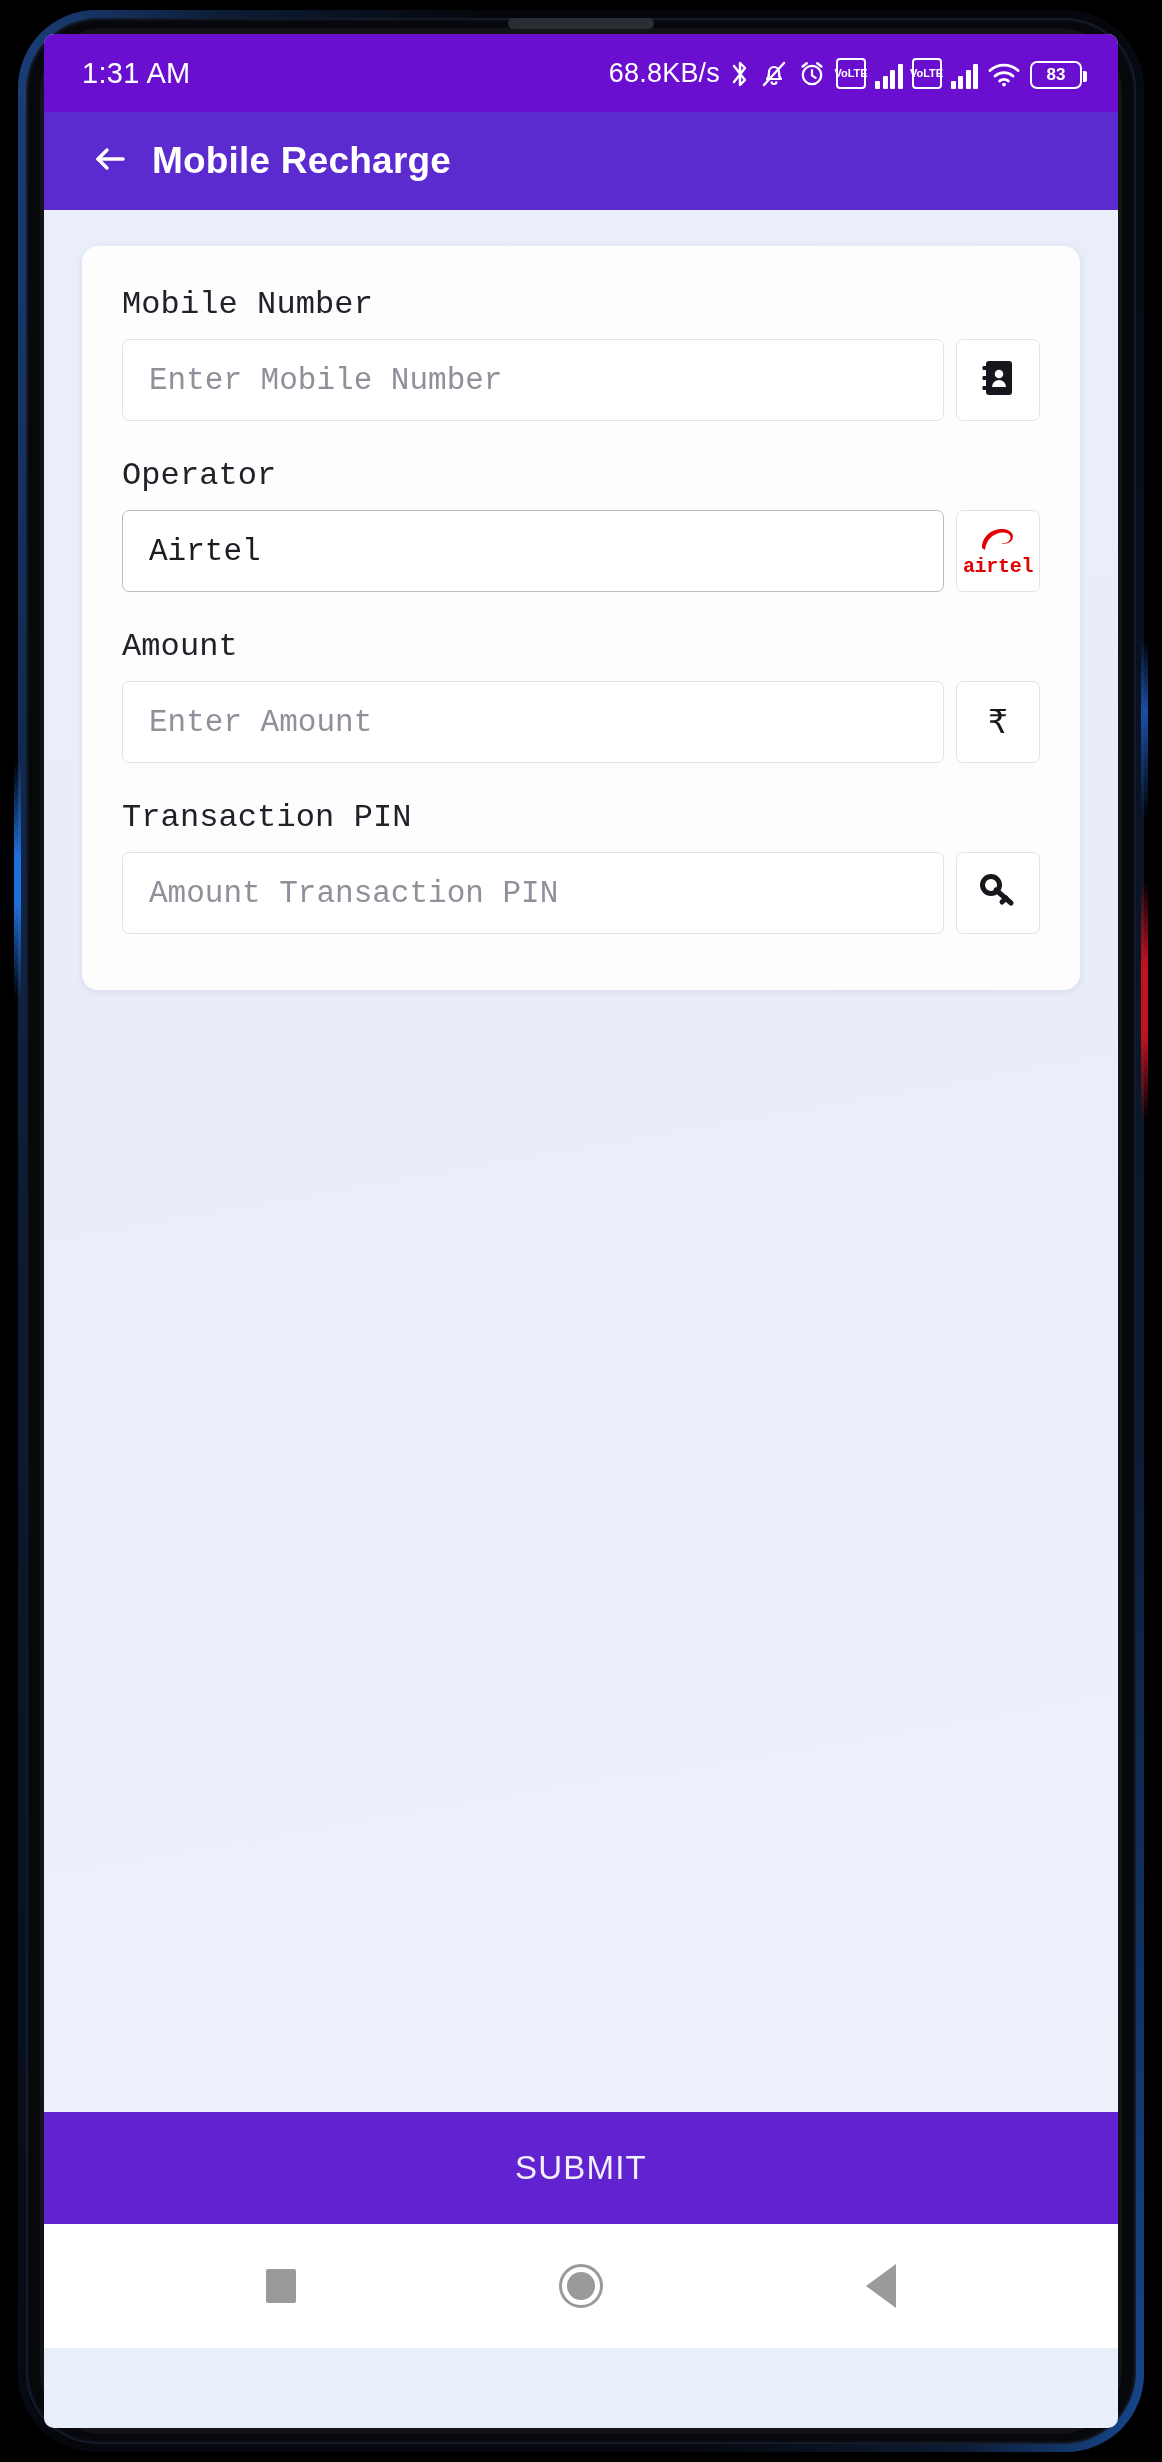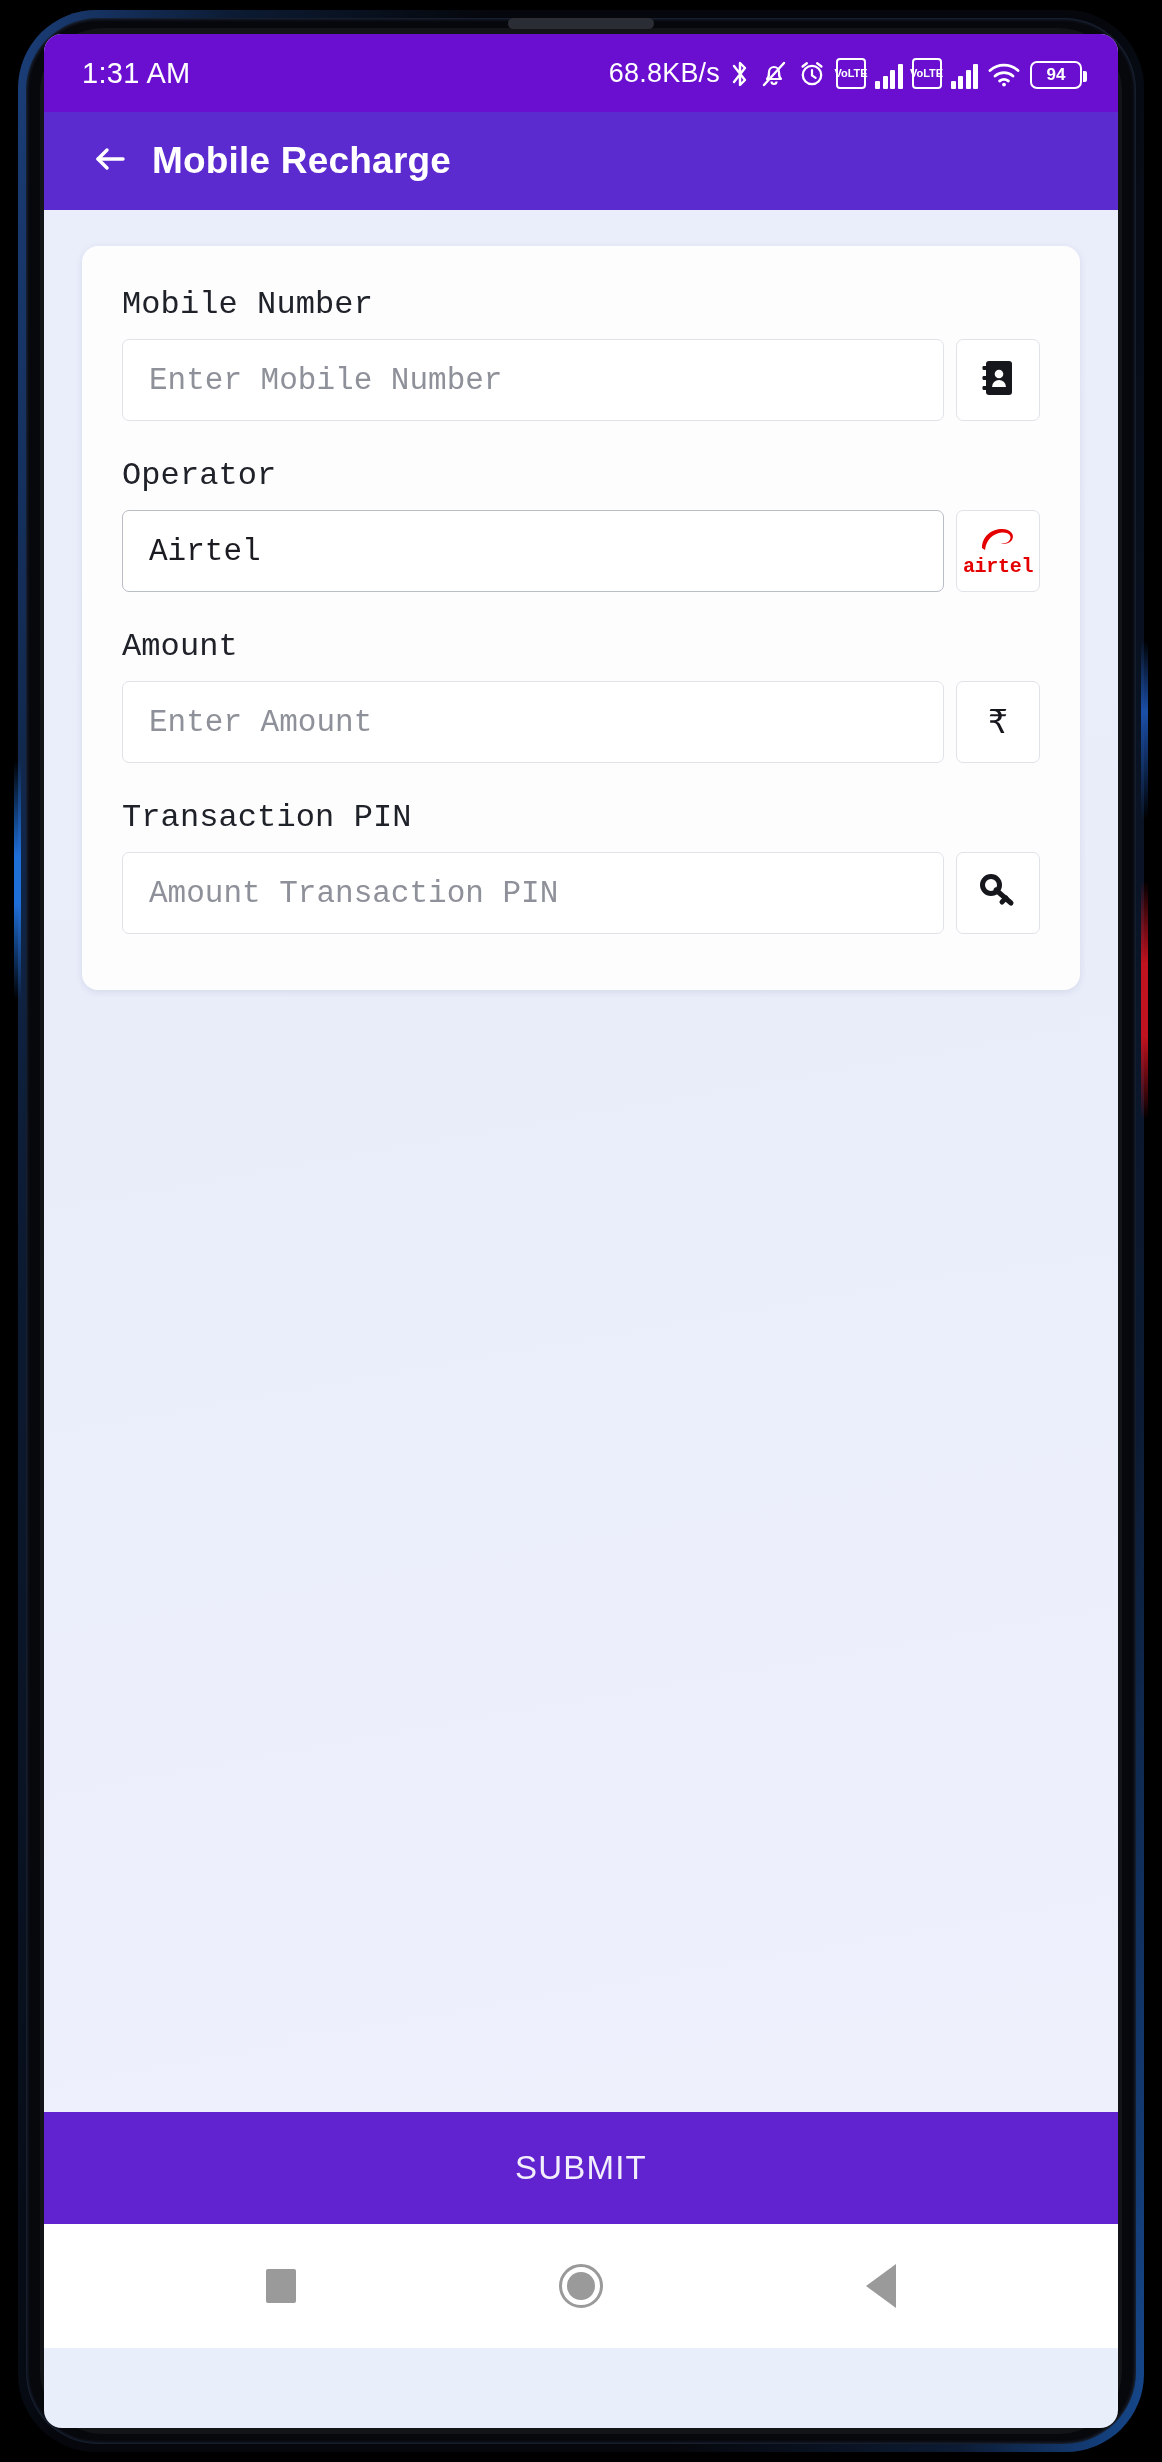--- a/index.html
+++ b/index.html
@@ -61,21 +61,21 @@
     width: 146px; height: 11px;
     border-radius: 6px;
     background: #2a2d33;
   }
 
   
   #screen {
     position: absolute;
     left: 44px; top: 34px;
     width: 1074px; height: 2394px;
-    border-radius: 18px;
+    border-radius: 10px;
     overflow: hidden;
     background: #e9eefb;
   }
 
   
   #status-bar {
     position: relative;
     height: 78px;
     background: #6a0fd0;
     display: flex;
@@ -327,21 +327,21 @@
         <span class="sb-icon">
           <svg width="34" height="30" viewBox="0 0 34 30">
             <path d="M3 11.5 A21 21 0 0 1 31 11.5" fill="none" stroke="#fff" stroke-width="2.8" stroke-linecap="round"></path>
             <path d="M8 17 A14 14 0 0 1 26 17" fill="none" stroke="#fff" stroke-width="2.8" stroke-linecap="round"></path>
             <path d="M12.6 22 A7.5 7.5 0 0 1 21.4 22" fill="none" stroke="#fff" stroke-width="2.8" stroke-linecap="round"></path>
             <circle cx="17" cy="25.6" r="1.9" fill="#fff"></circle>
           </svg>
         </span>
 
         <span class="battery">
-          <span>94</span>
+          <span>83</span>
         </span>
       </div>
     </div>
 
     <div id="app-bar">
       <div id="back-button">
         <span>
           <svg width="42" height="42" viewBox="0 0 42 42">
             <path d="M34 21 H9" stroke="#fff" stroke-width="3.4" stroke-linecap="round"></path>
             <path d="M18 12 L9 21 L18 30" fill="none" stroke="#fff" stroke-width="3.4" stroke-linecap="round" stroke-linejoin="round"></path>

